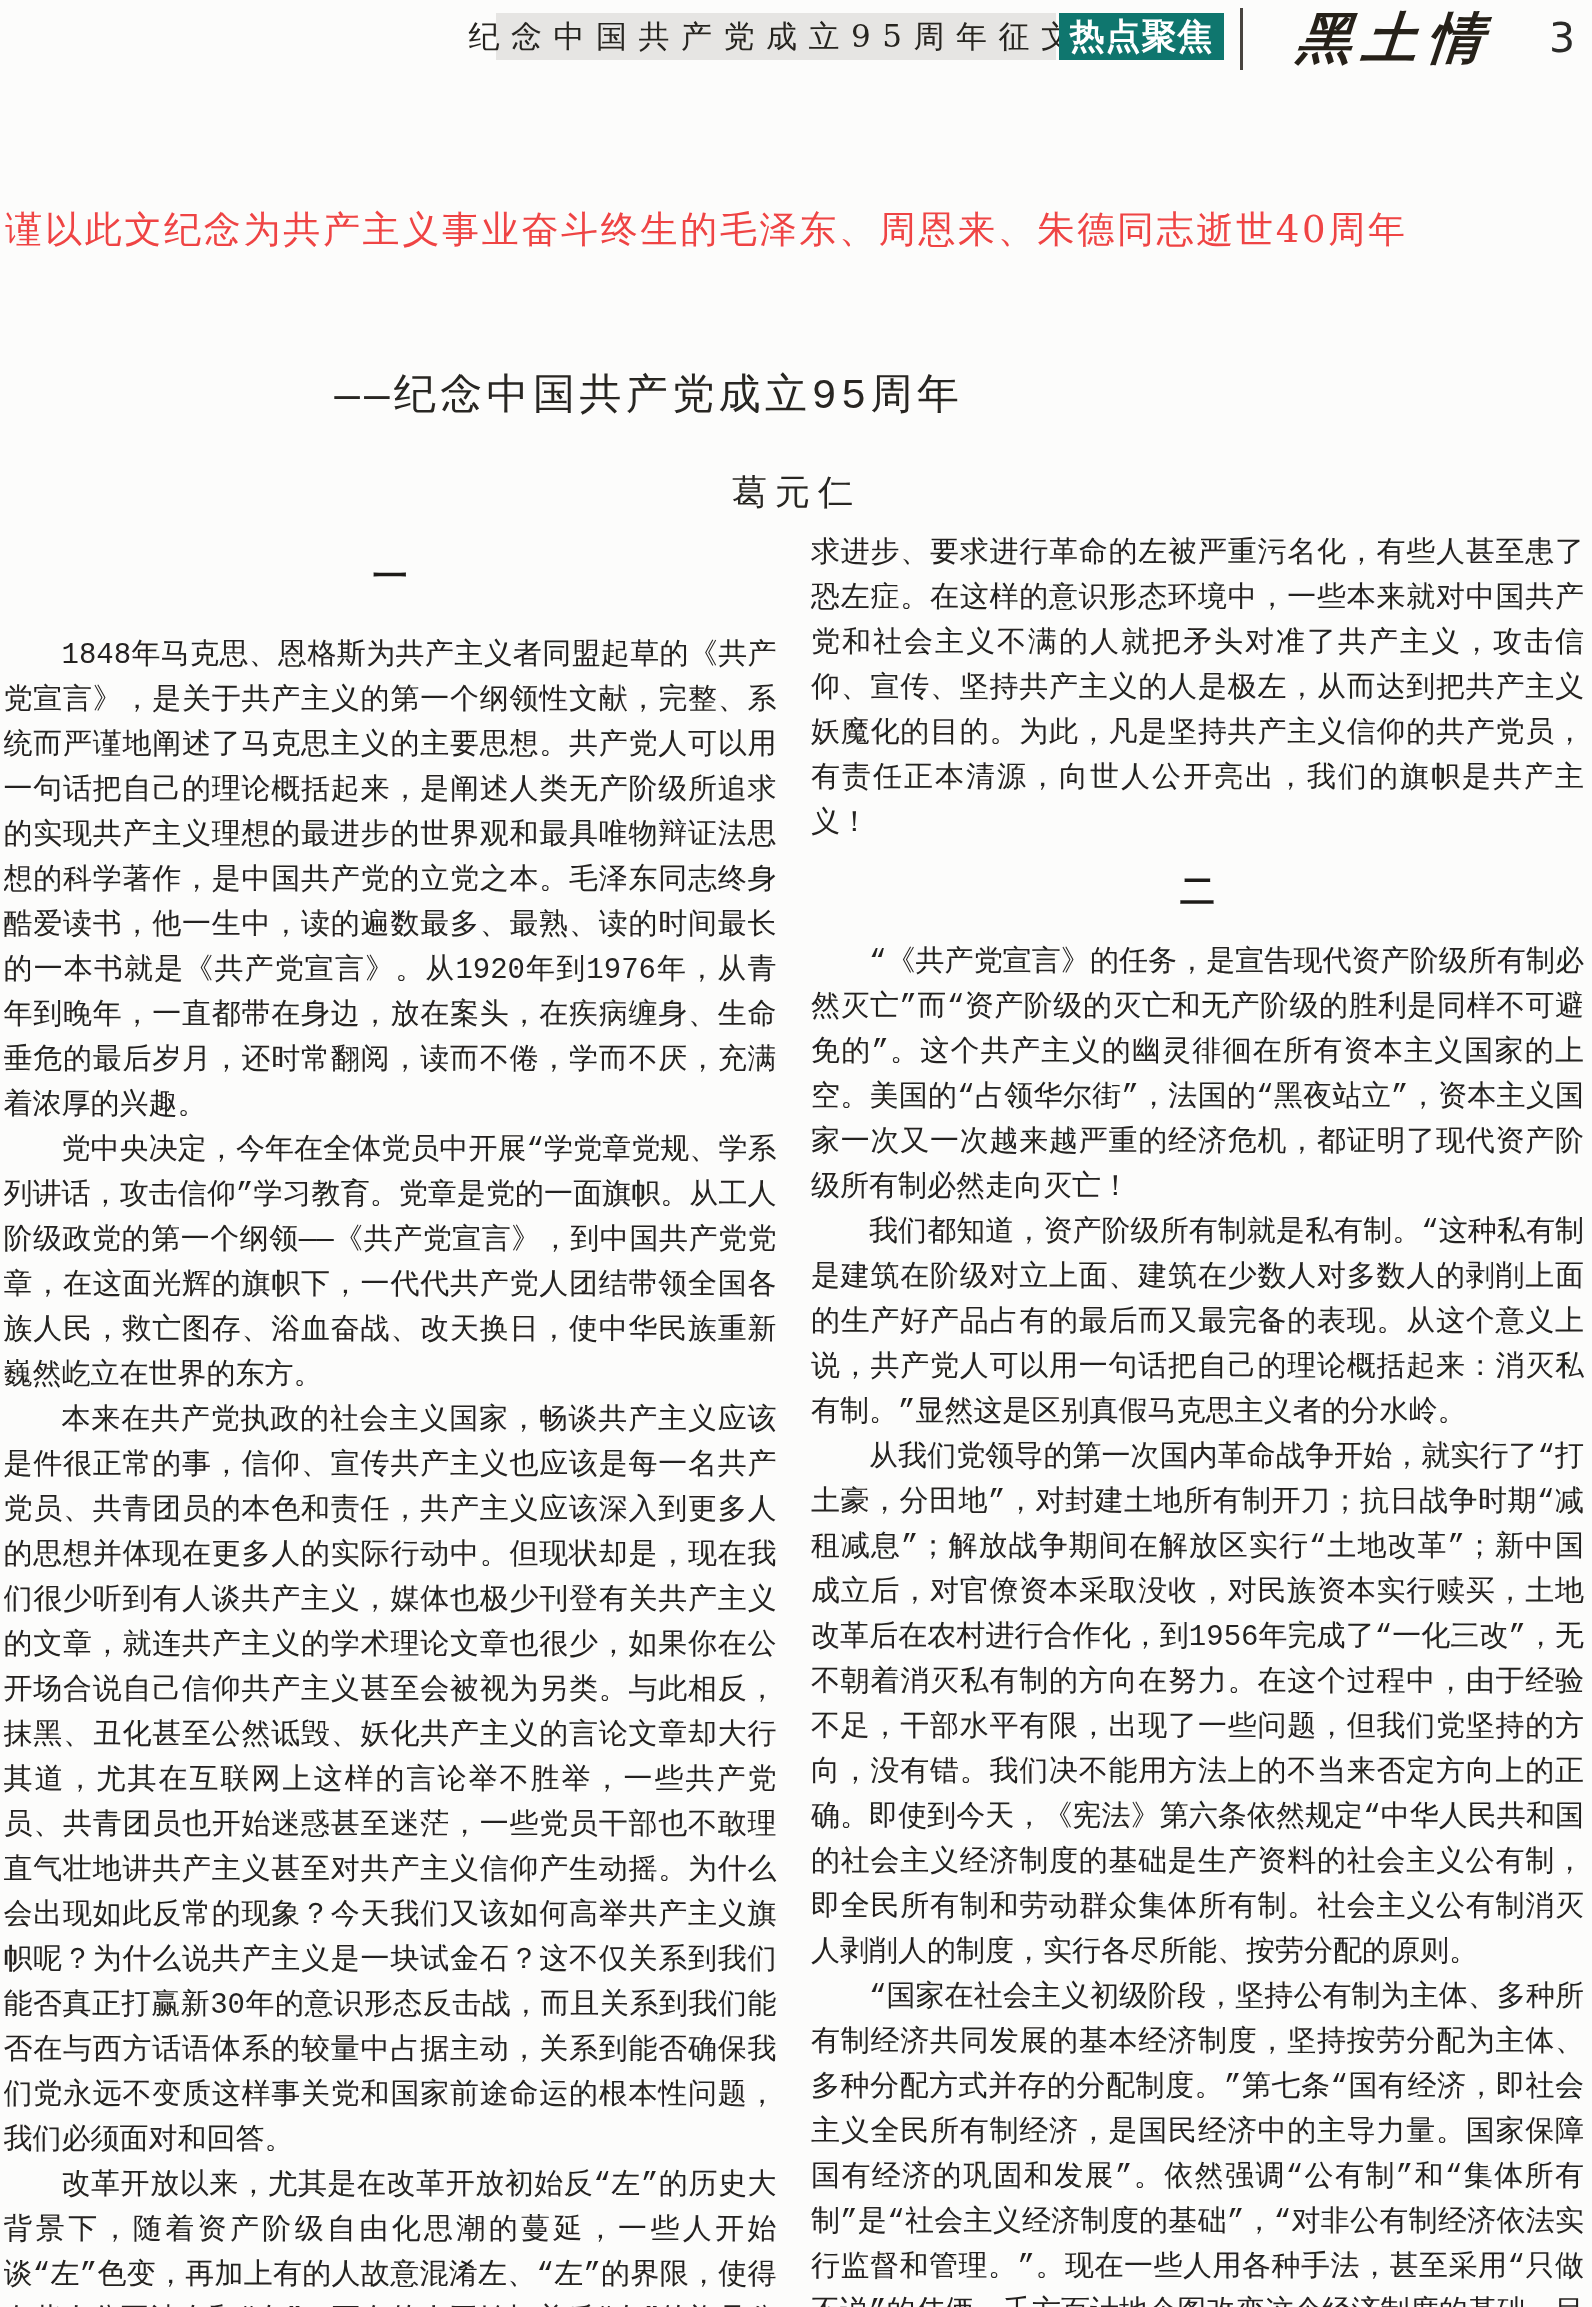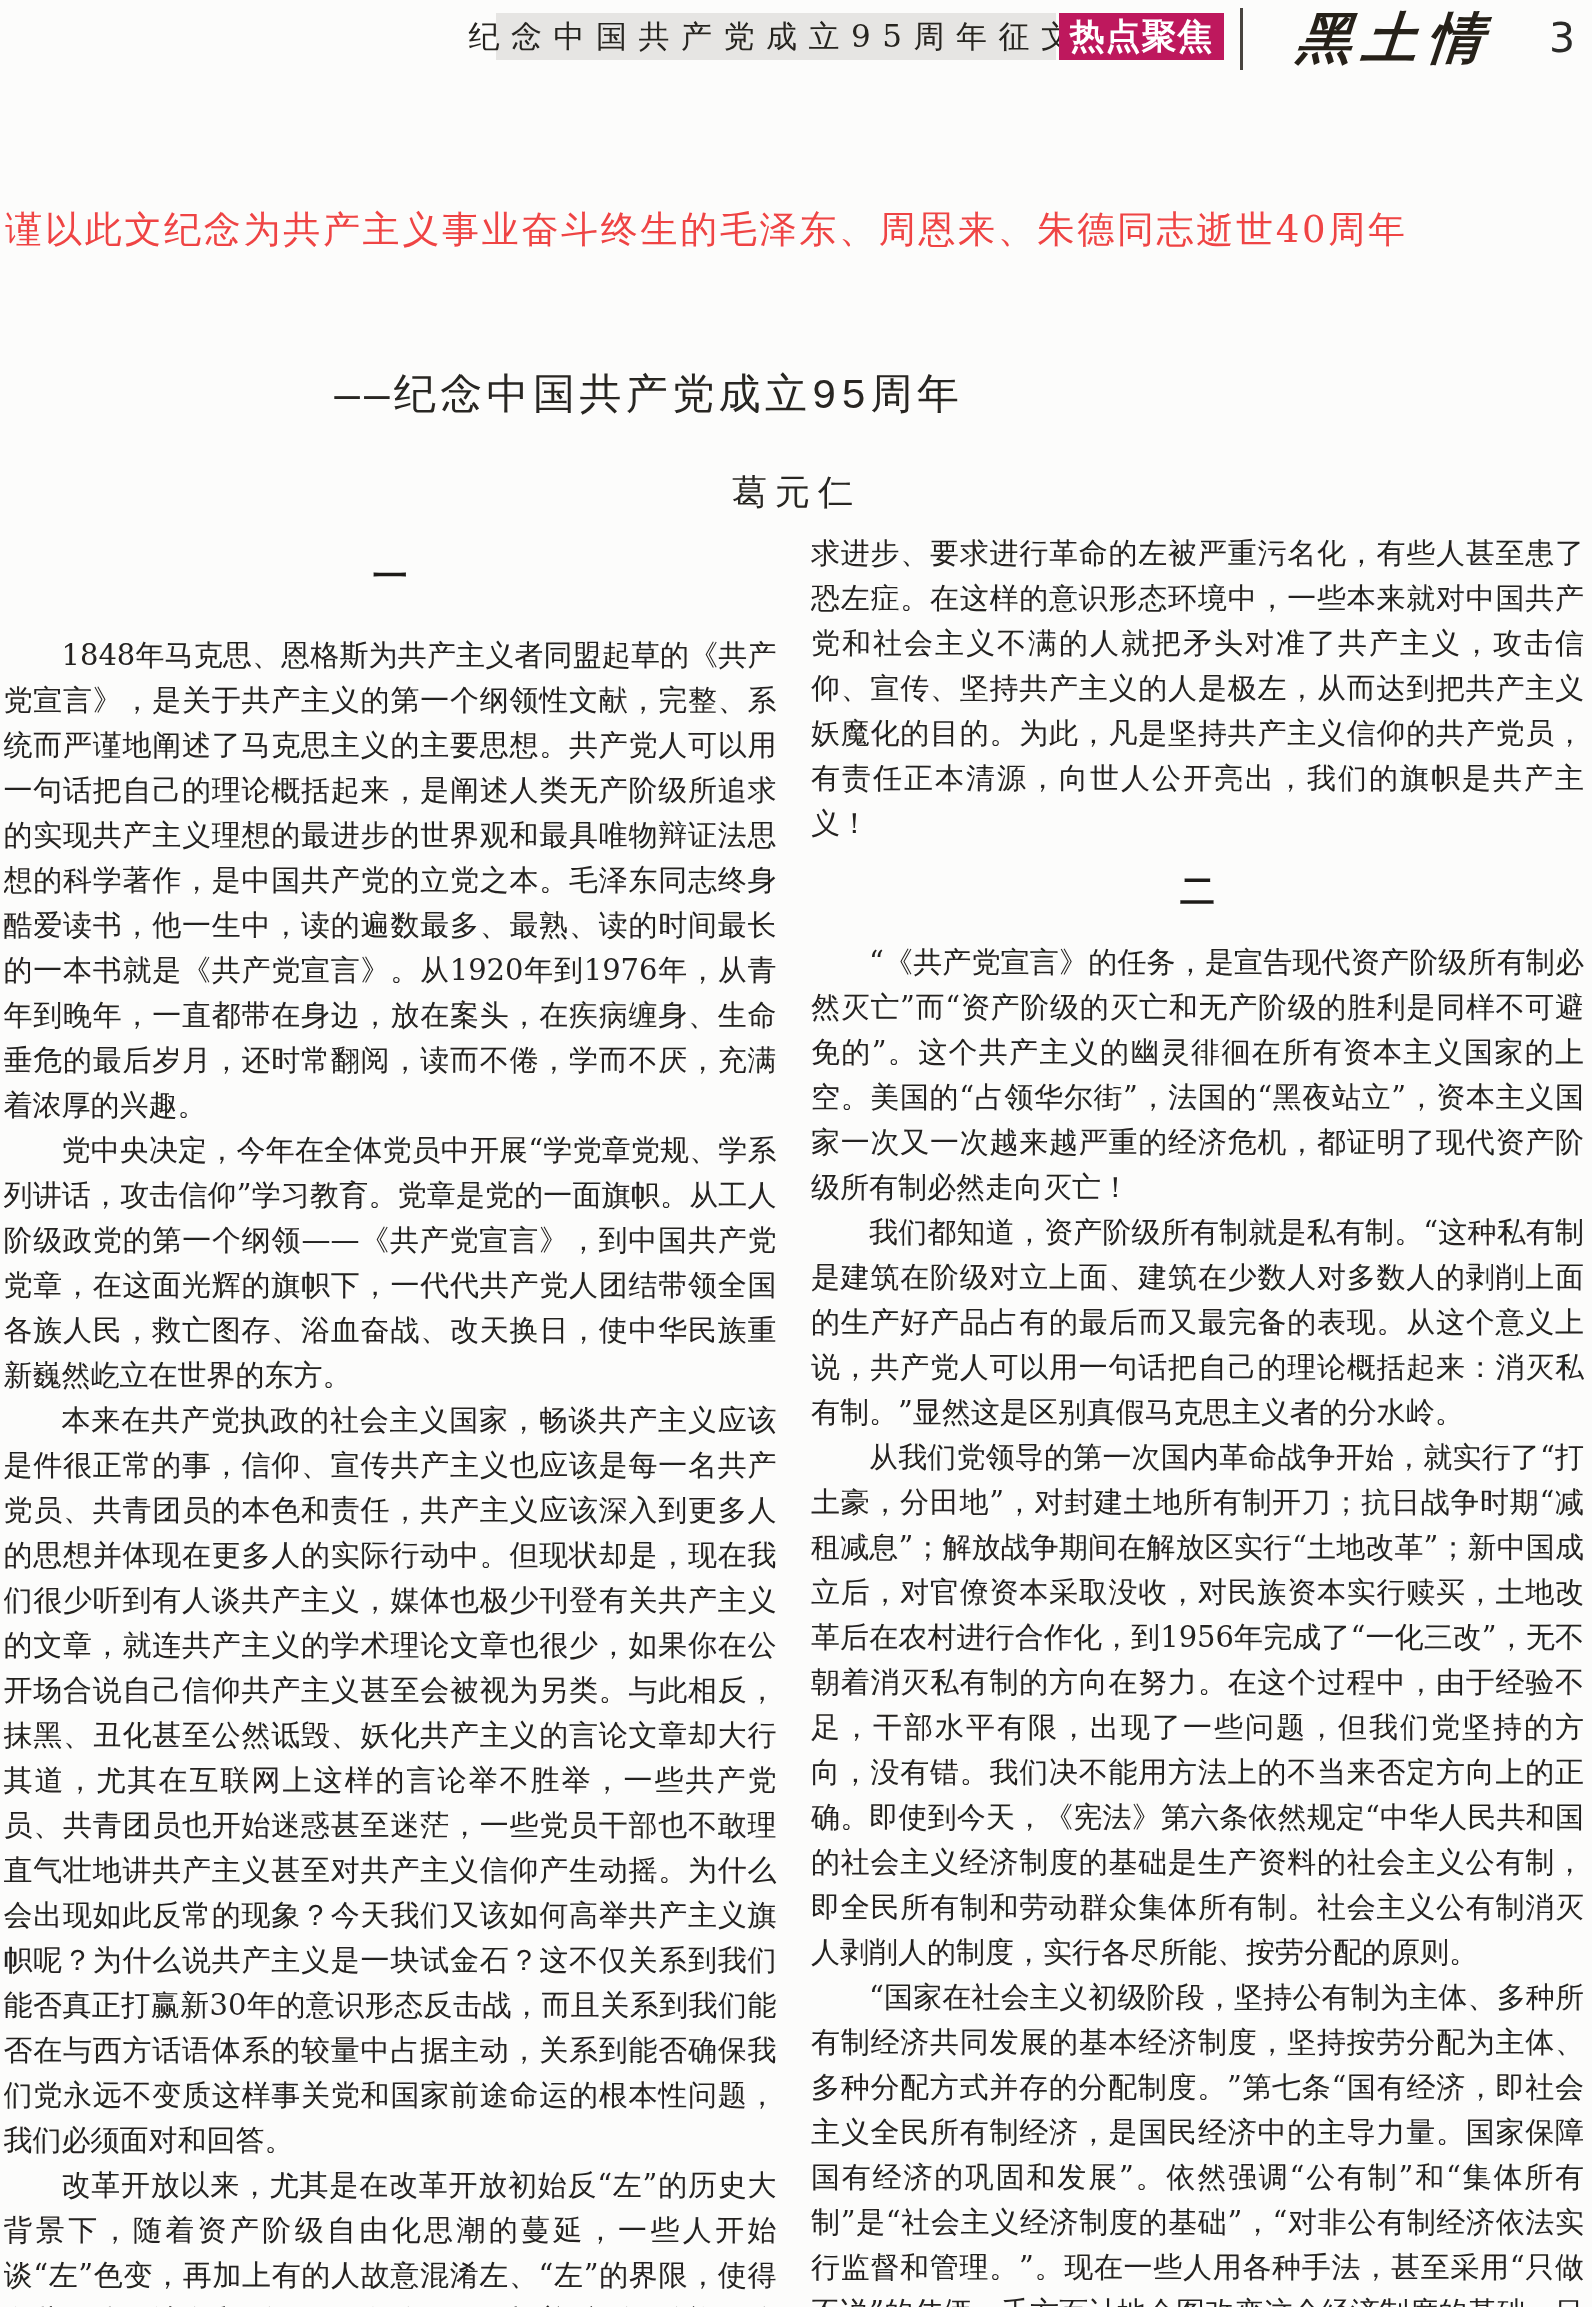--- a/index.html
+++ b/index.html
@@ -56,38 +56,39 @@
   }
   
   .col{position:absolute;width:773px;overflow:hidden;}
   .col-left{left:3.5px;top:542px;height:1765px;}
   .col-right{left:811px;top:531px;height:1776px;}
   .para{
     margin:0;
     font-size:29px;line-height:45px;
     text-align:justify;text-justify:inter-ideograph;
     color:#242220;
+    font-family:Liberation Mono, monospace;
   }
   .para.indent{text-indent:2em;}
   .marker{
     font-size:35px;font-weight:bold;text-align:center;
     line-height:44px;margin:12.4px 0 35px 0;color:#1d1b18;
   }
   .marker-two{margin:23px 0 26.5px 0;}
 </style>
 </head>
 <body>
 
 <div class="page">
 
   <div class="banner" style="background: rgb(230, 229, 227);">
     <span class="banner-text">纪念中国共产党成立95周年征文</span>
   </div>
 
-  <div class="badge" style="background: #be185d; color: rgb(255, 255, 255);">
+  <div class="badge" style="background: #0f766e; color: rgb(255, 255, 255);">
     <span>热点聚焦</span>
   </div>
 
   <div class="hdr-divider"></div>
 
   <div class="logo">黑土情</div>
 
   <div class="pagenum">3</div>
 
   <div class="dedication">谨以此文纪念为共产主义事业奋斗终生的毛泽东、周恩来、朱德同志逝世40周年</div>

